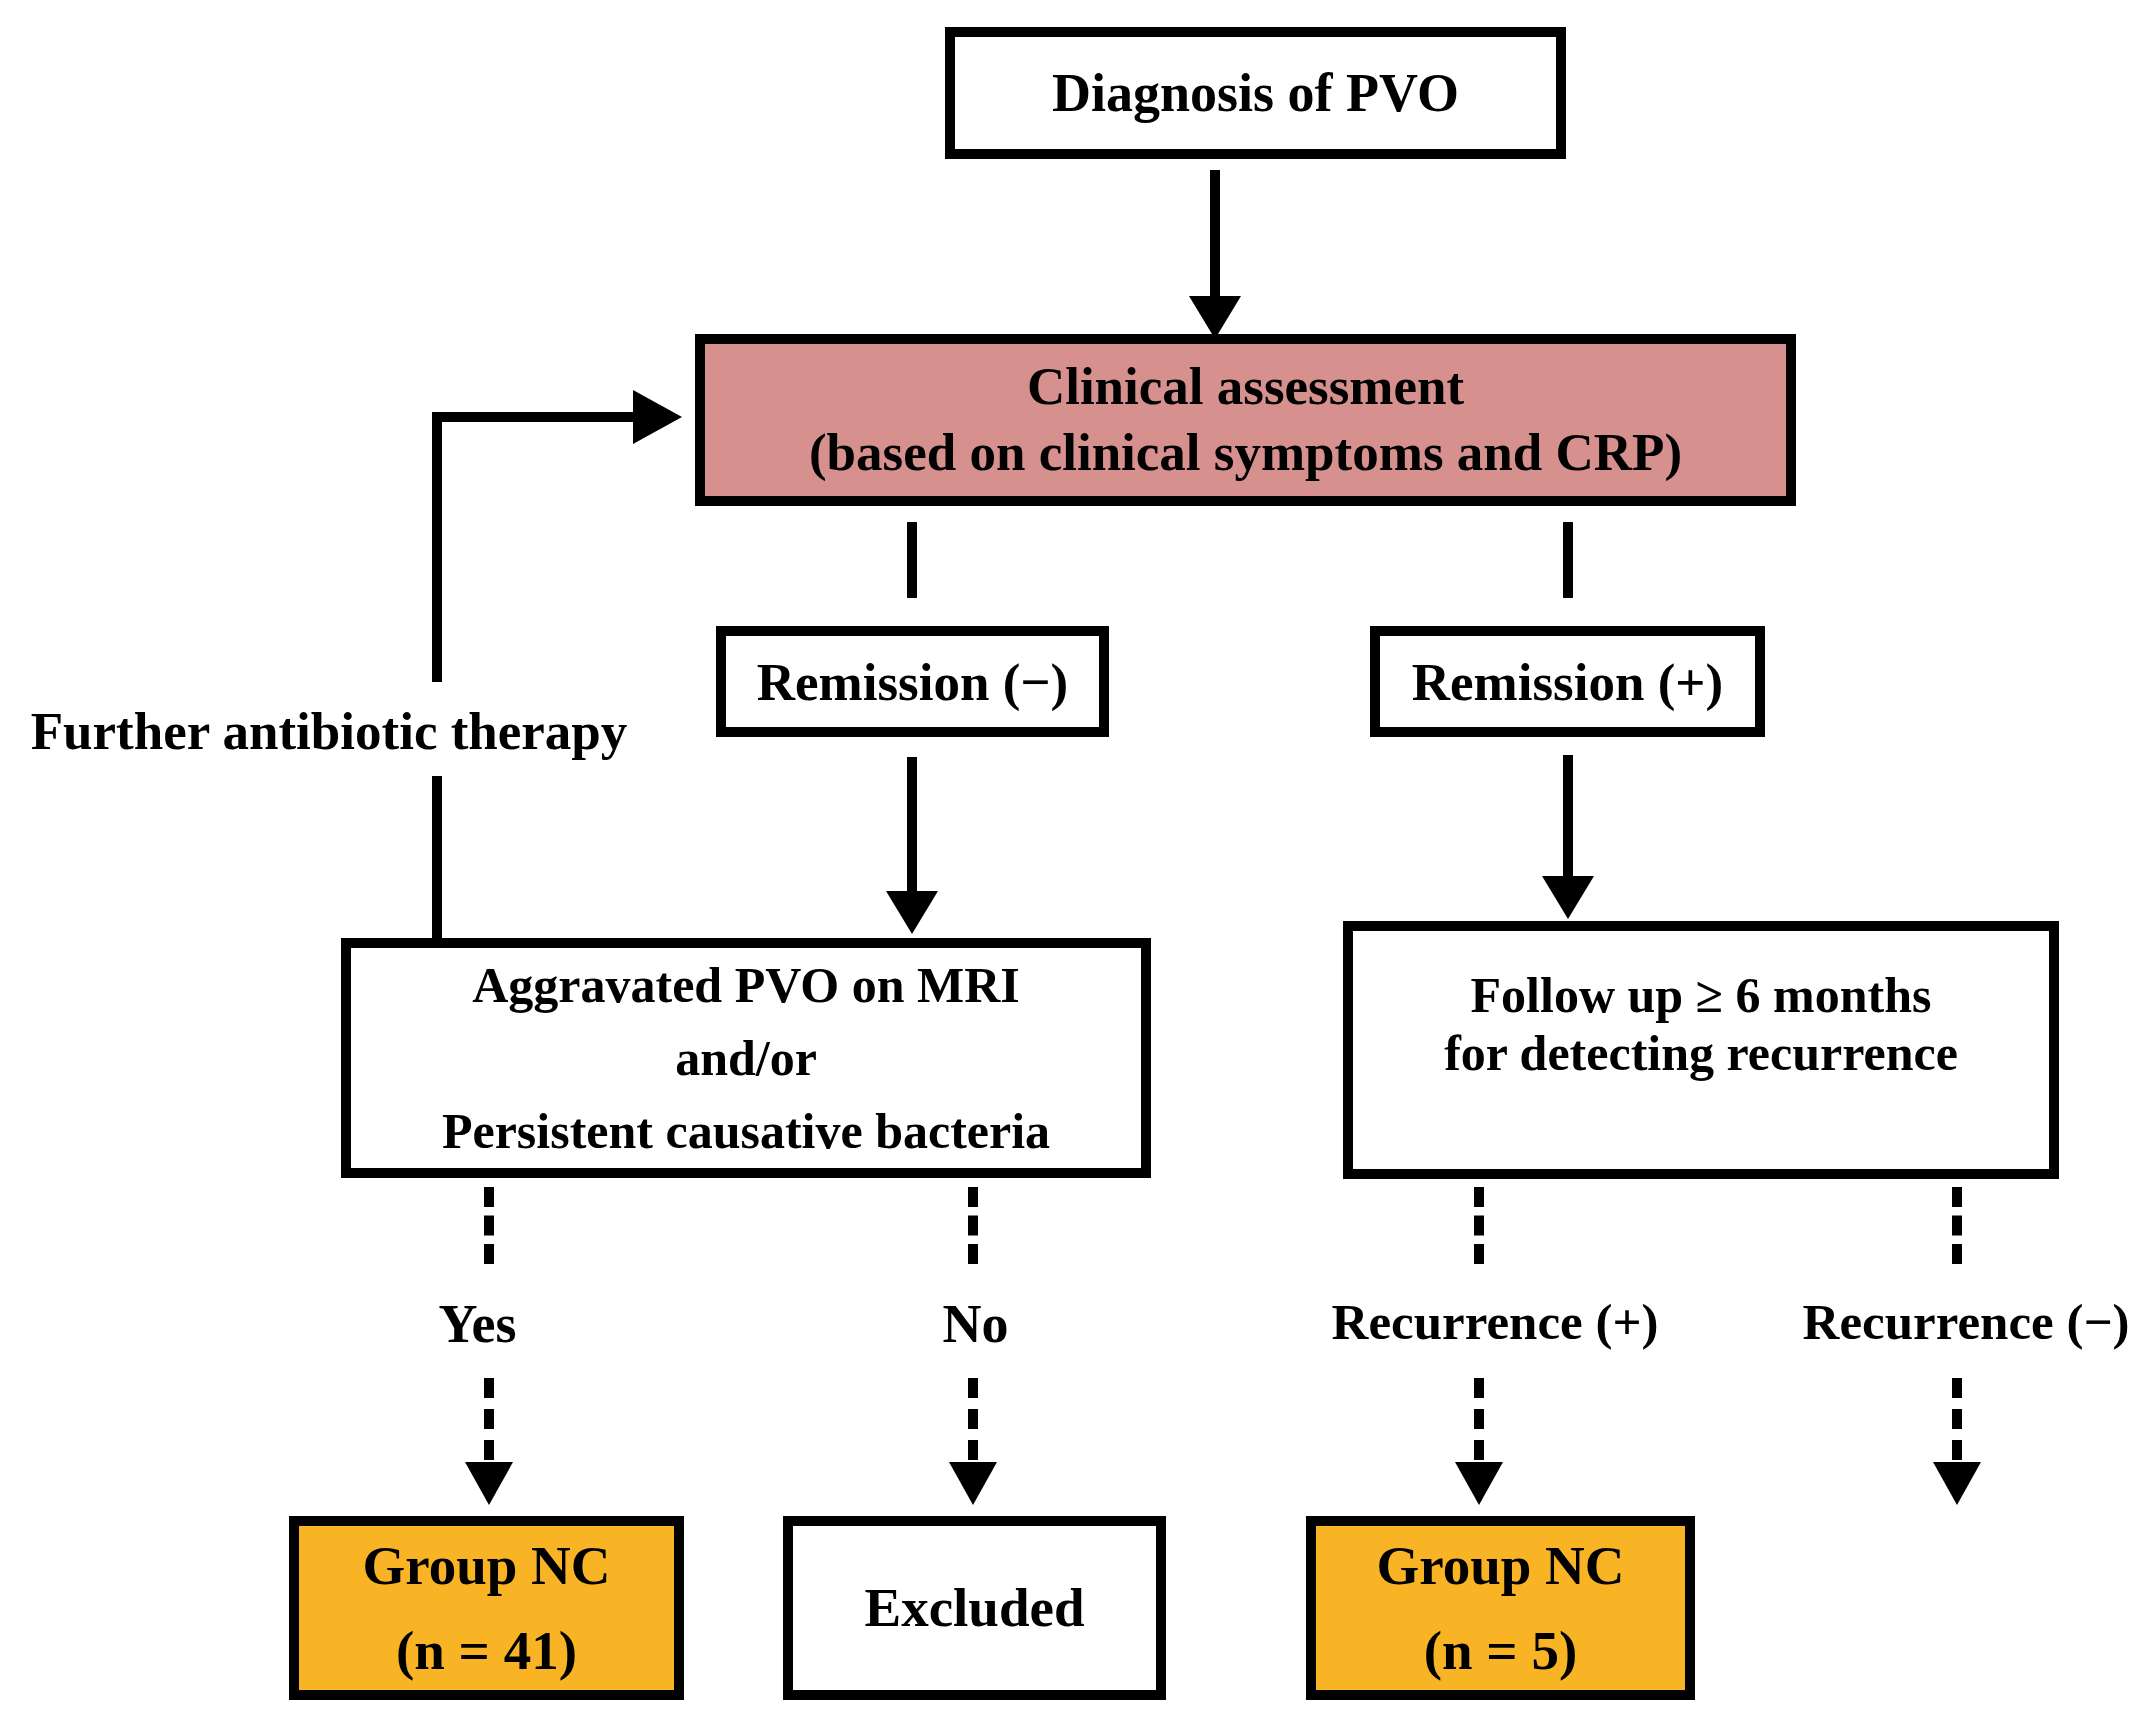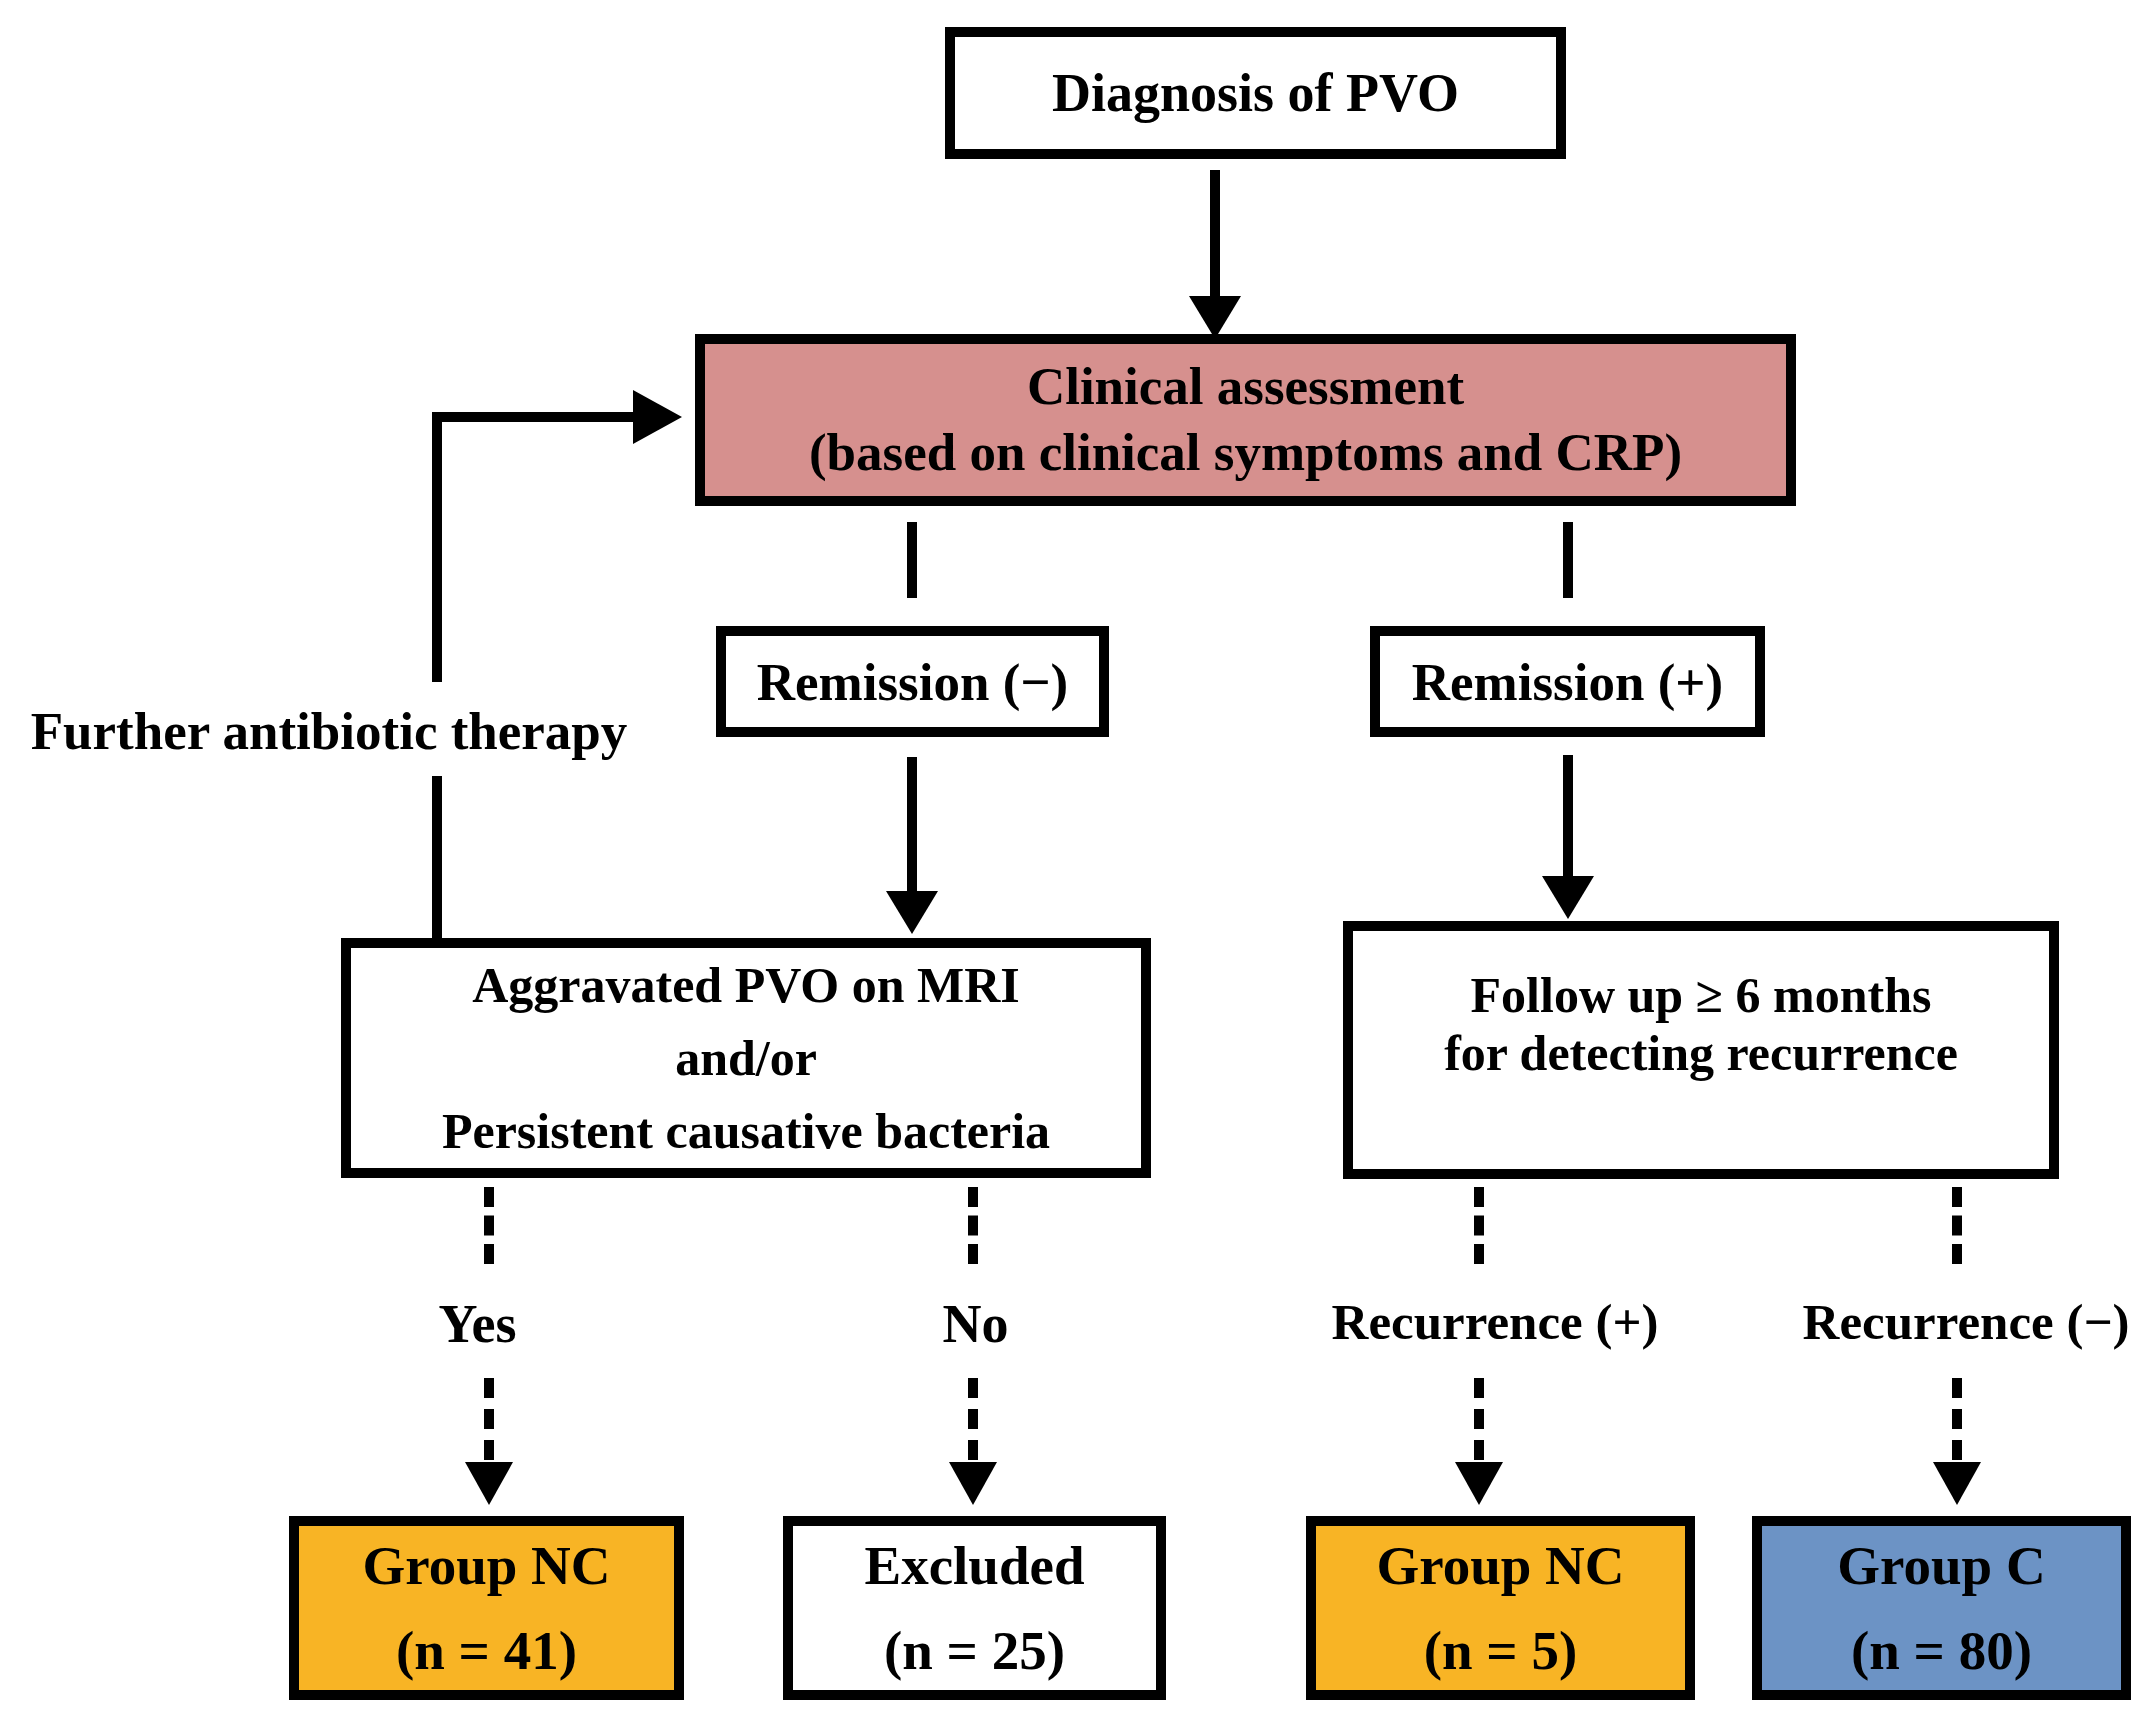--- a/index.html
+++ b/index.html
@@ -167,25 +167,20 @@
   <div class="branch-label" data-name="label-recurrence-negative">Recurrence (−)</div>
   <div class="dline dseg2" data-name="dashed-recurrence-negative-lower"></div>
   <div class="dhead tri-down" data-name="dashed-recurrence-negative-head-icon"></div>
 
   <div class="node" data-name="node-group-nc-left">
     <span data-name="node-label">Group NC</span>
     <span data-name="node-label">(n = 41)</span>
   </div>
   <div class="node" data-name="node-excluded">
     <span data-name="node-label">Excluded</span>
-    <span data-name="node-label">(n = 25)</span>
   </div>
   <div class="node" data-name="node-group-nc-right">
     <span data-name="node-label">Group NC</span>
     <span data-name="node-label">(n = 5)</span>
-  </div>
-  <div class="node" data-name="node-group-c">
-    <span data-name="node-label">Group C</span>
-    <span data-name="node-label">(n = 80)</span>
   </div>
 
 </div>
 
 
 </body></html>

